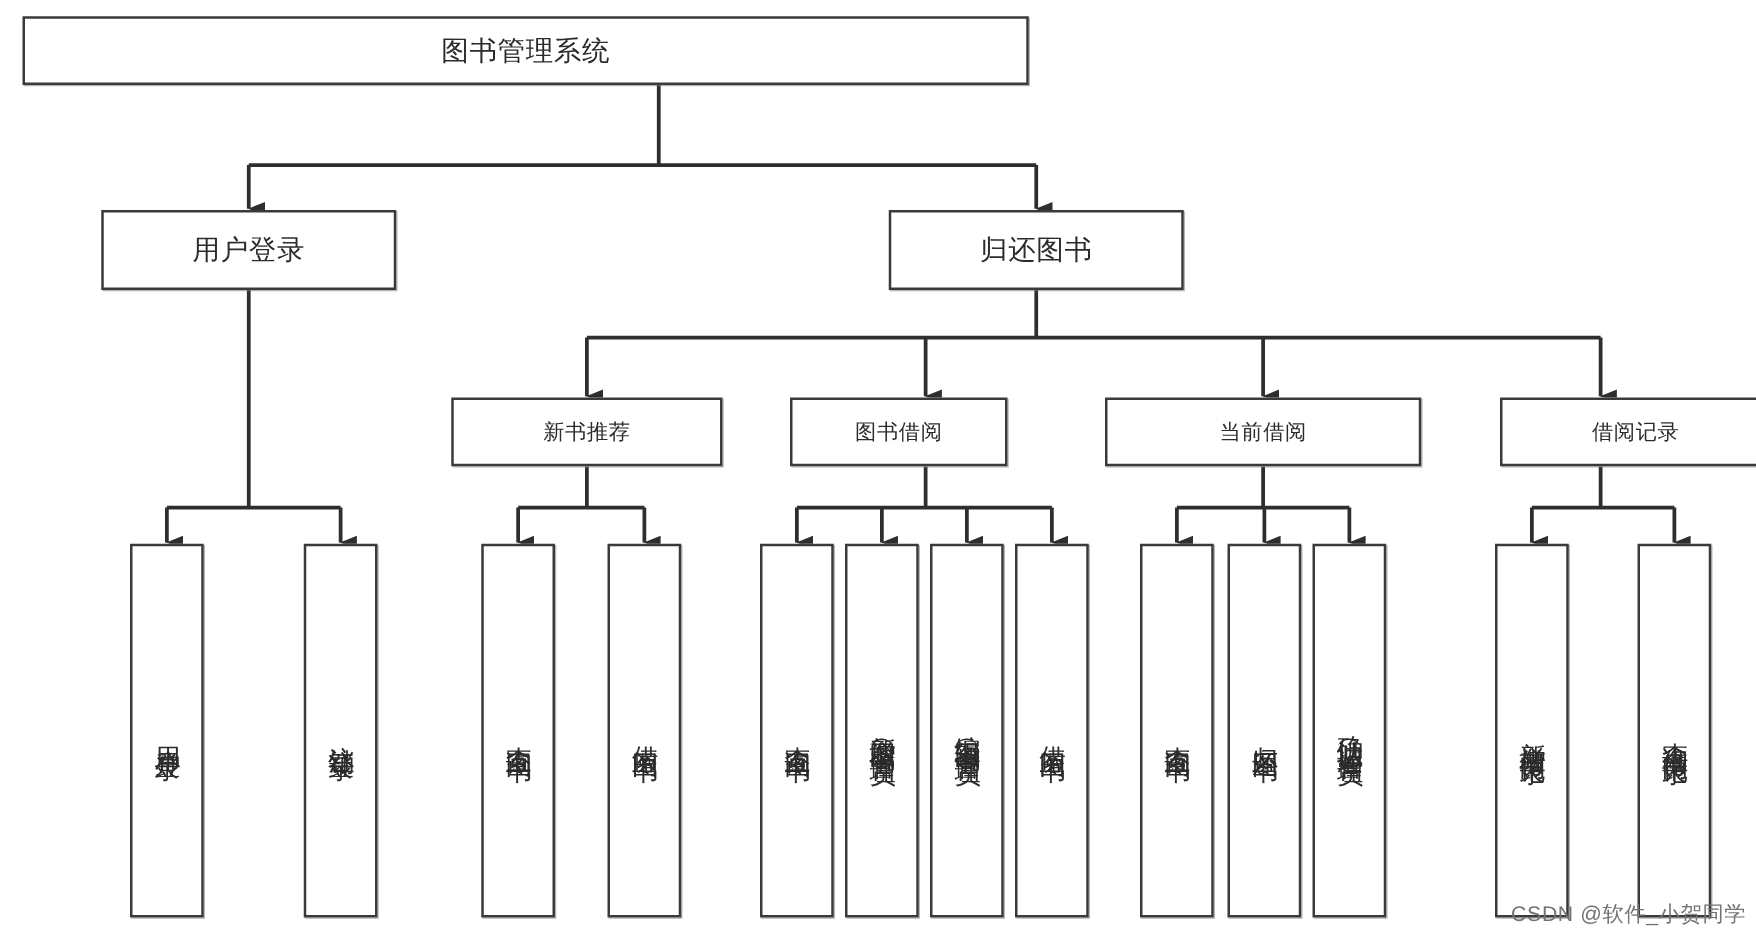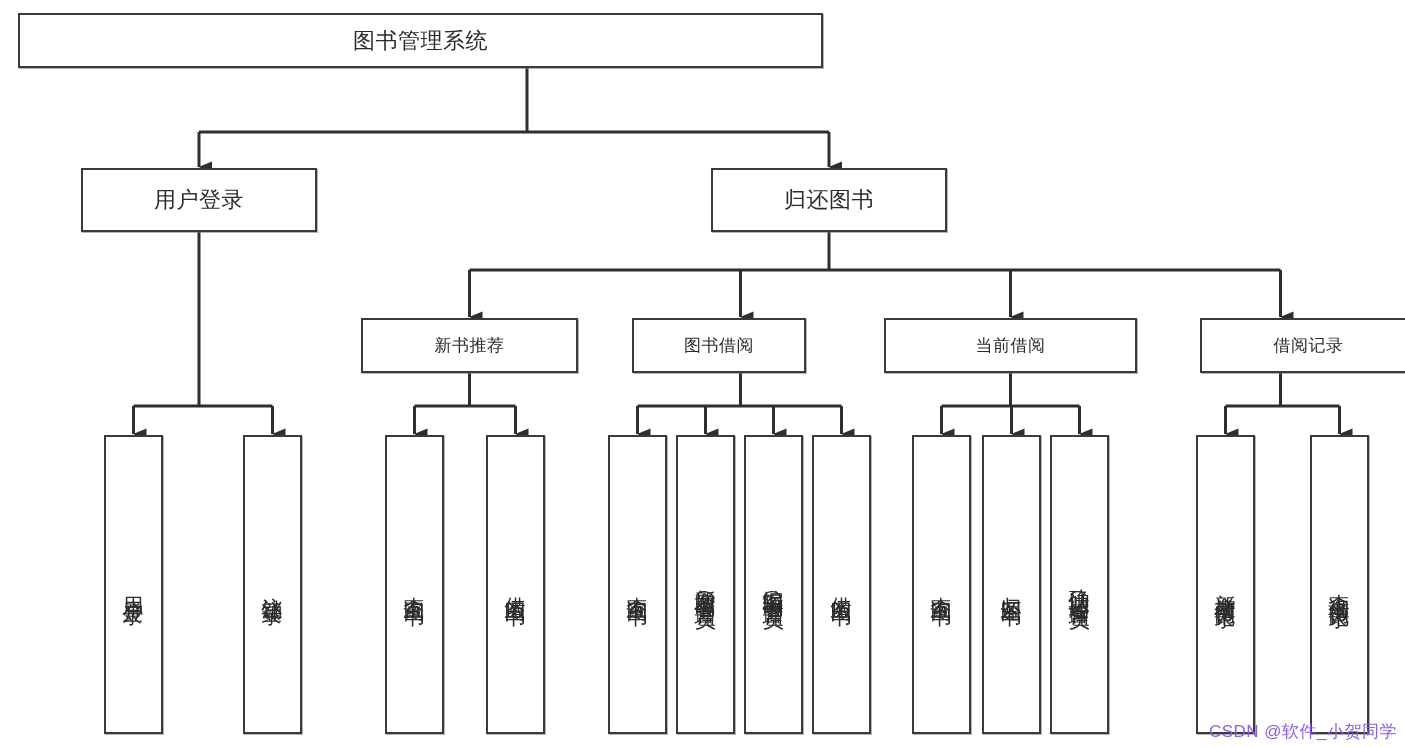--- a/index.html
+++ b/index.html
@@ -43,21 +43,21 @@
   }
   .node.root .label{font-size:22px;}
   .node.l2 .label{font-size:22px;}
   .node.l3 .label{font-size:17px;}
 
   #watermark{
     position:absolute;
     right:8px;
     bottom:4px;
     font-size:17px;
-    color:#8b5cf6;
+    color:#737373;
     letter-spacing:.5px;
     white-space:nowrap;
     user-select:none;
   }
 </style>
 </head>
 <body>
 
 <div id="diagram-root">
 

